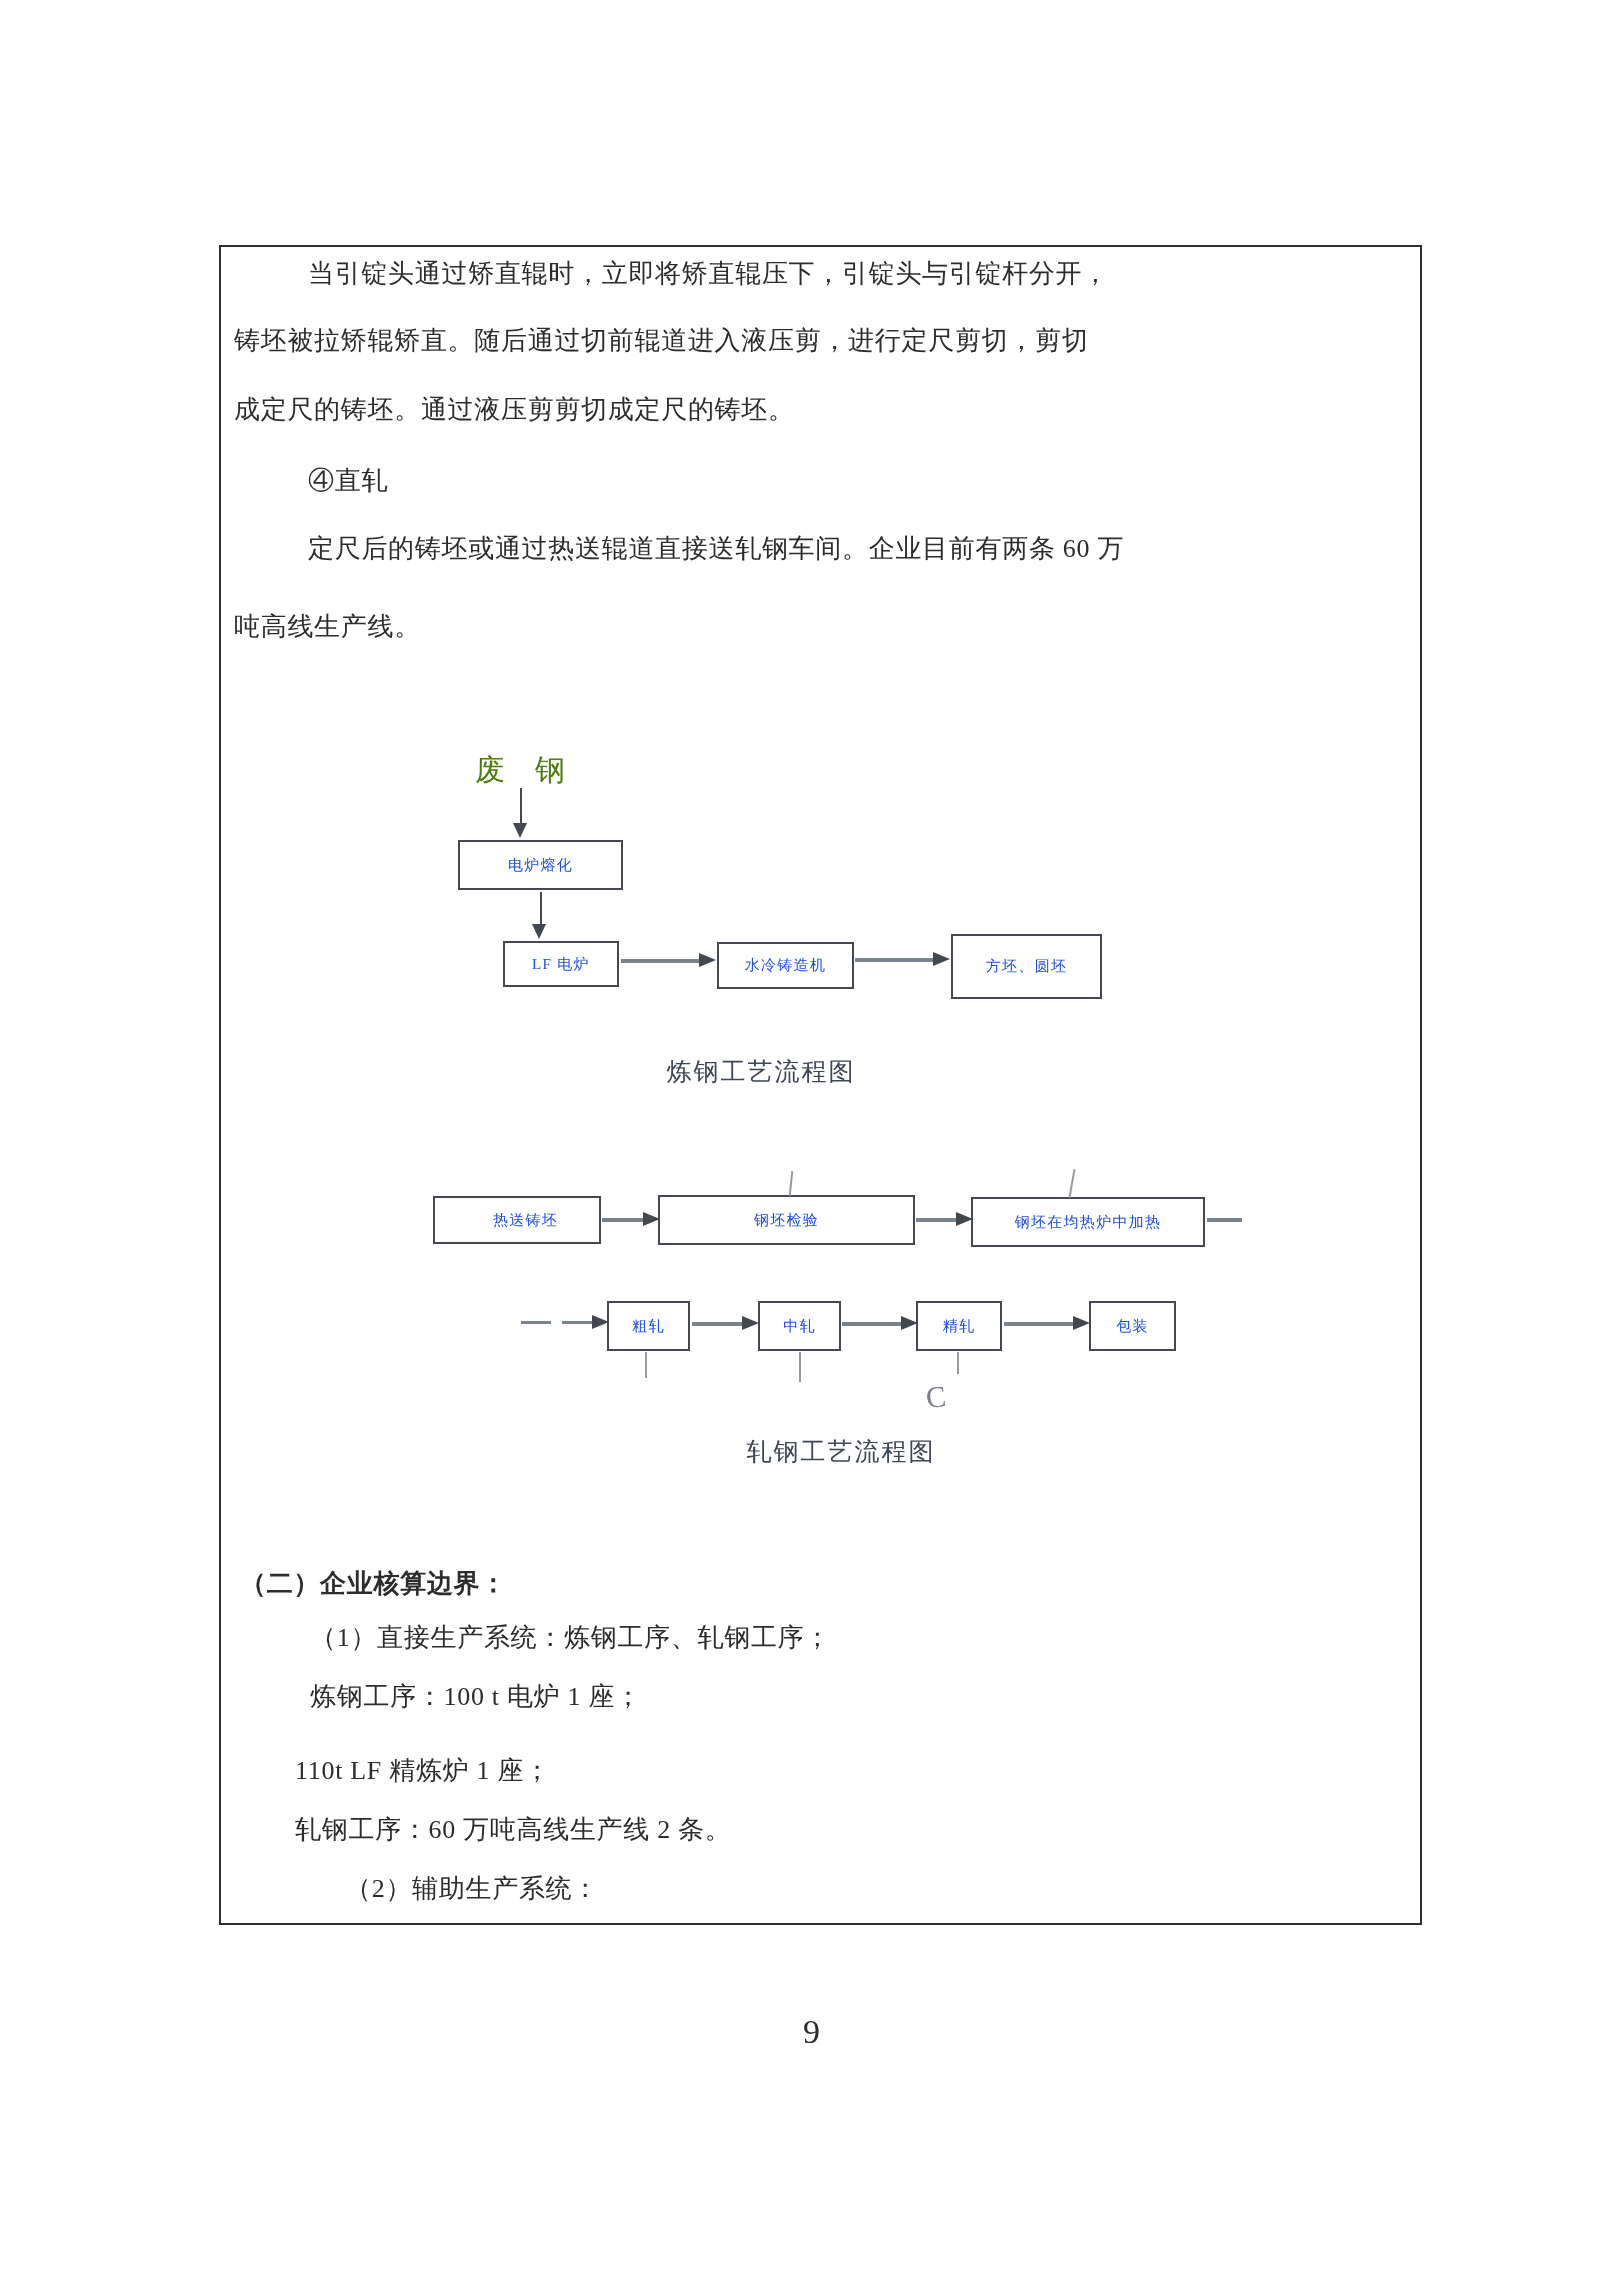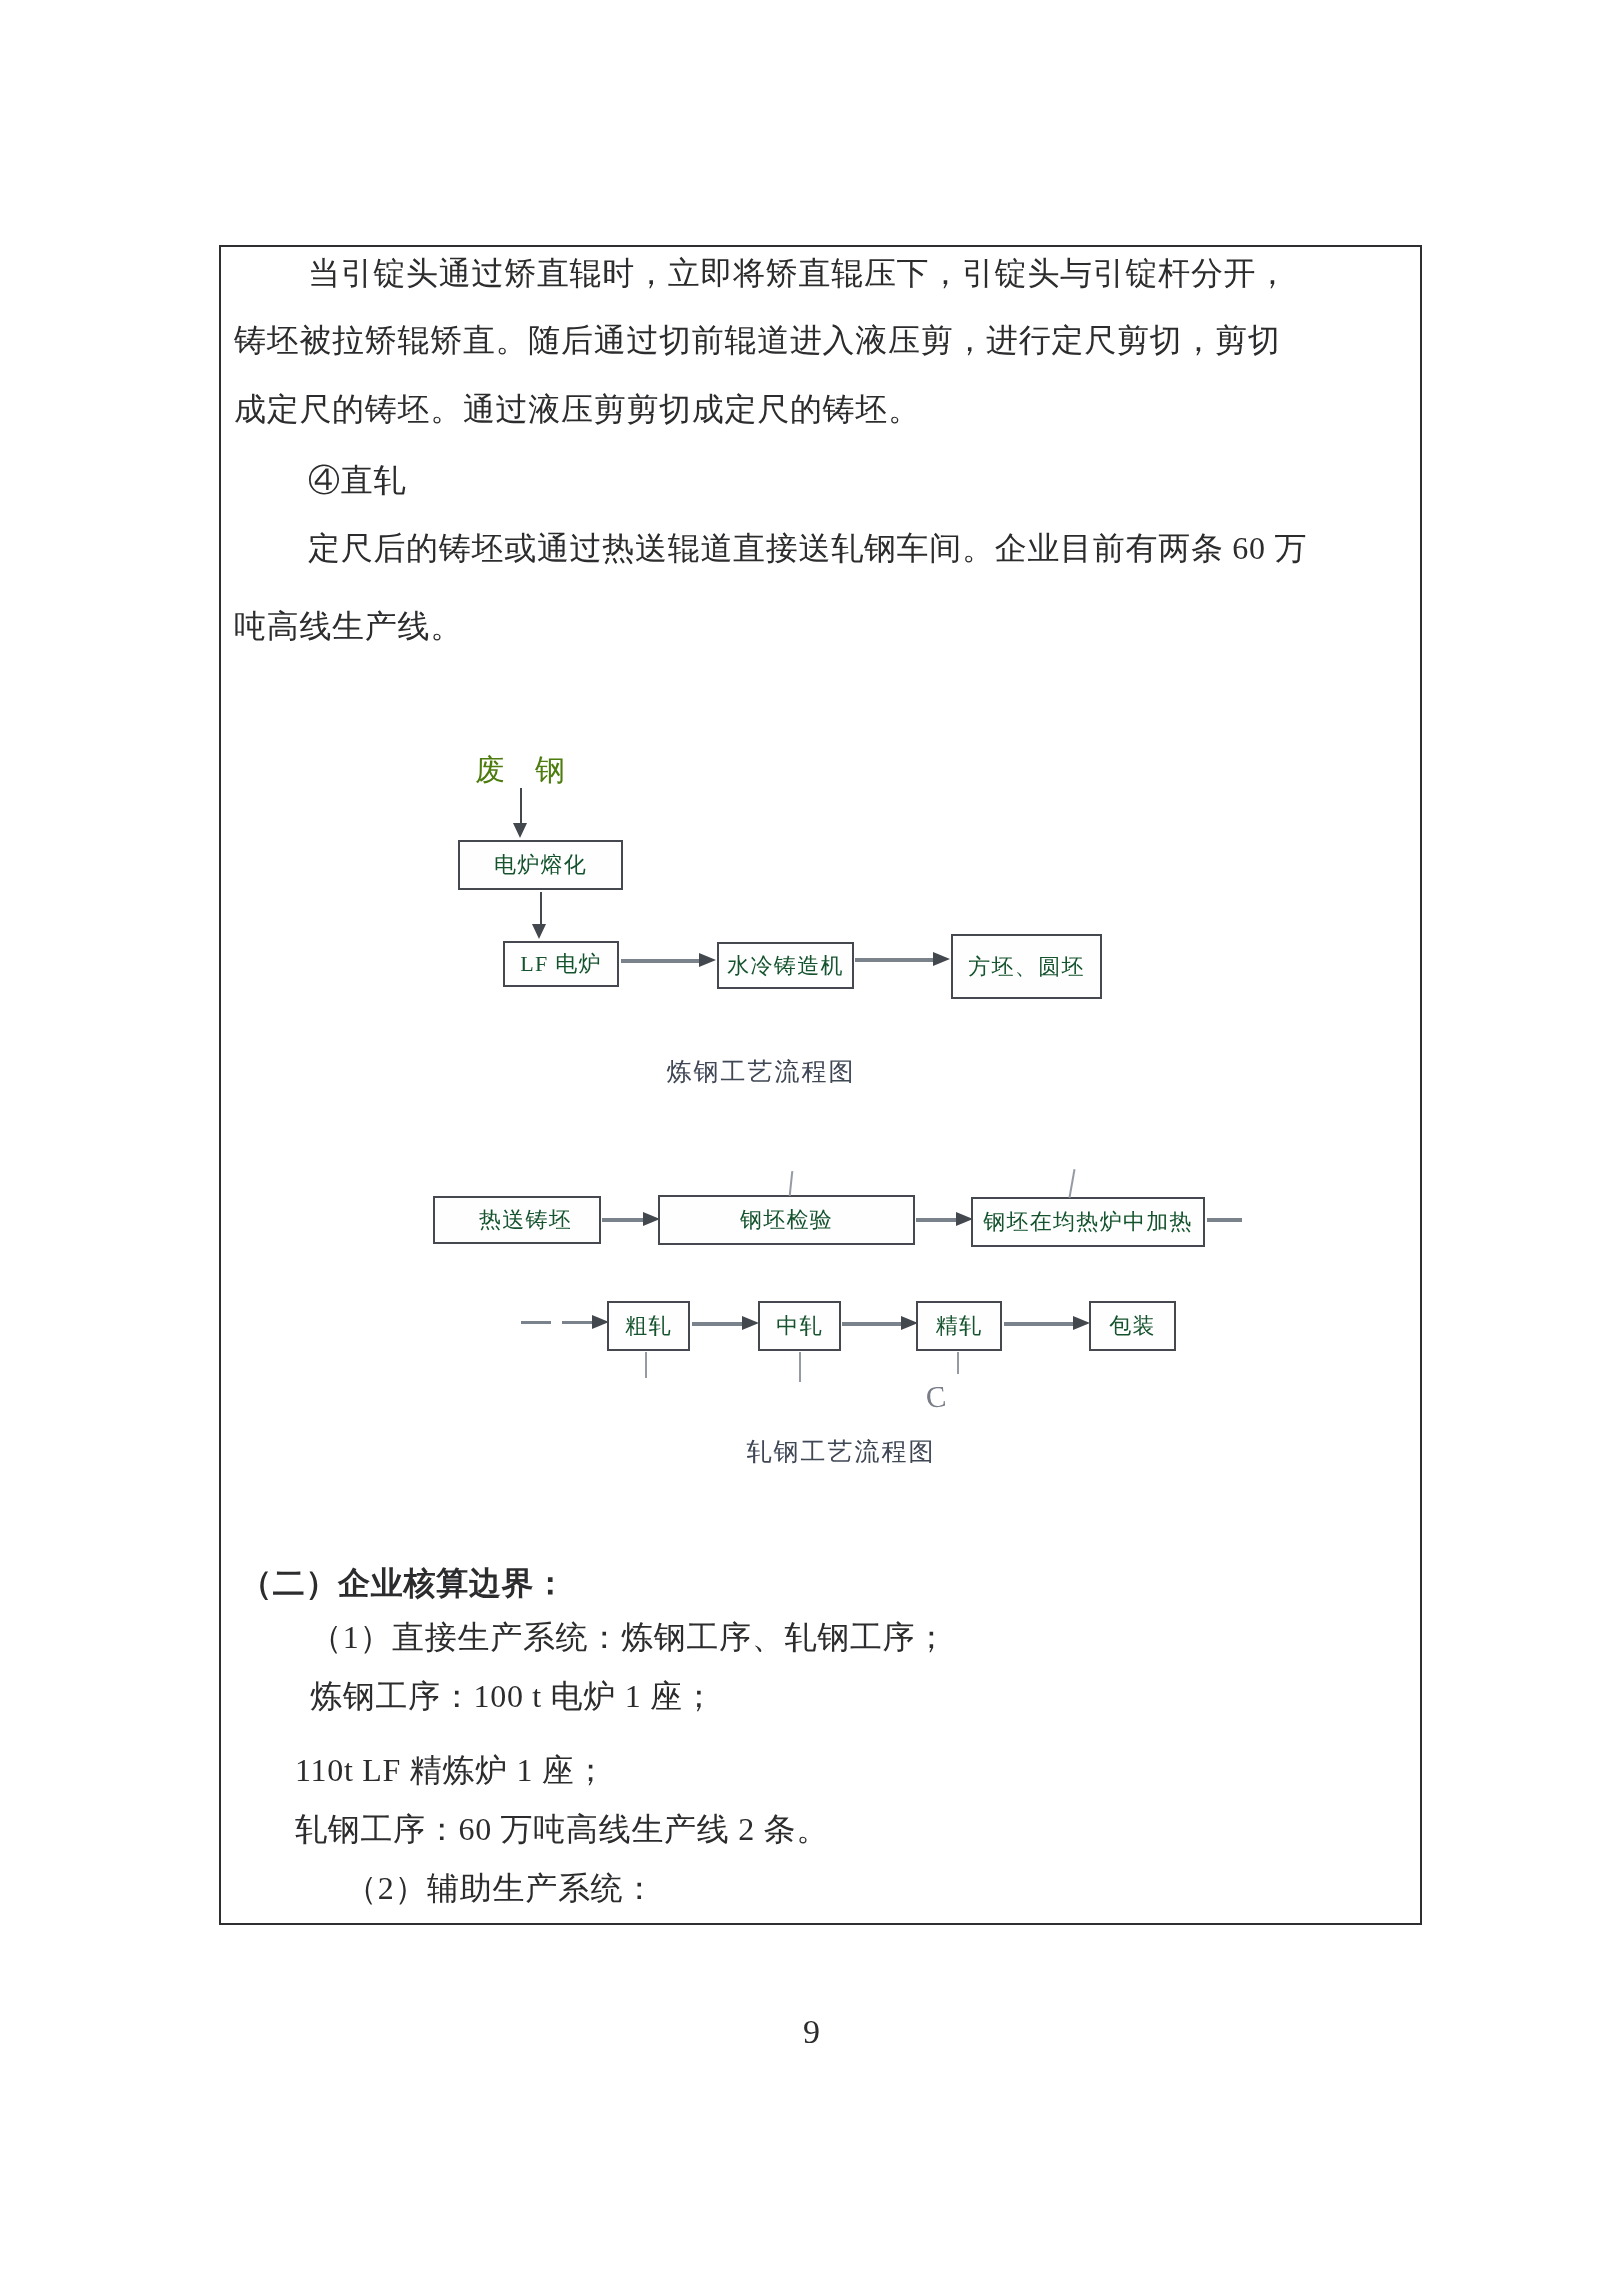--- a/index.html
+++ b/index.html
@@ -13,34 +13,34 @@
   .doc-box{
     position:absolute;
     left:219px;top:245px;
     width:1203px;height:1680px;
     border:2.6px solid #2f2f31;
     box-sizing:border-box;
     background:#ffffff;
   }
   .txt{
     position:absolute;
-    font-size:32px;
+    font-size:26px;
     line-height:43px;
     color:#2c2c2f;
     white-space:nowrap;
     letter-spacing:0.7px;
   }
   .bold{font-weight:bold;}
   .fbox{
     position:absolute;
     border:2px solid #45484f;
     box-sizing:border-box;
     background:#fefefe;
     display:flex;align-items:center;justify-content:center;
-    font-size:22px;color:#14532d;
+    font-size:15px;color:#1d4ed8;
     white-space:nowrap;
     letter-spacing:1.3px;
   }
   .fbox.thick{border-width:2.6px;}
   .flabel{
     position:absolute;
     font-size:30px;color:#4d7c0f;
     white-space:nowrap;
     transform:translateX(-50%);
   }

